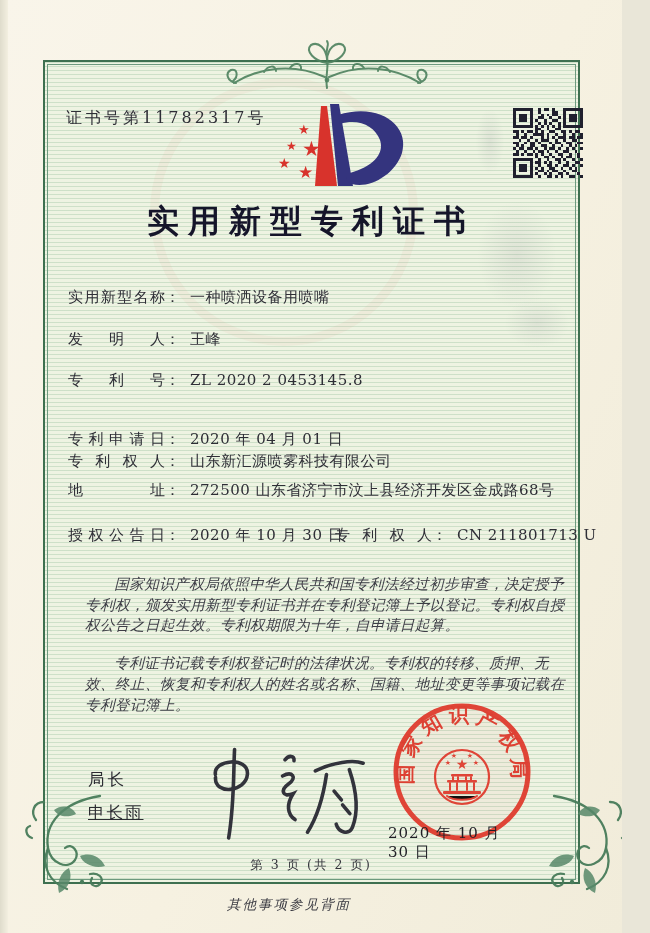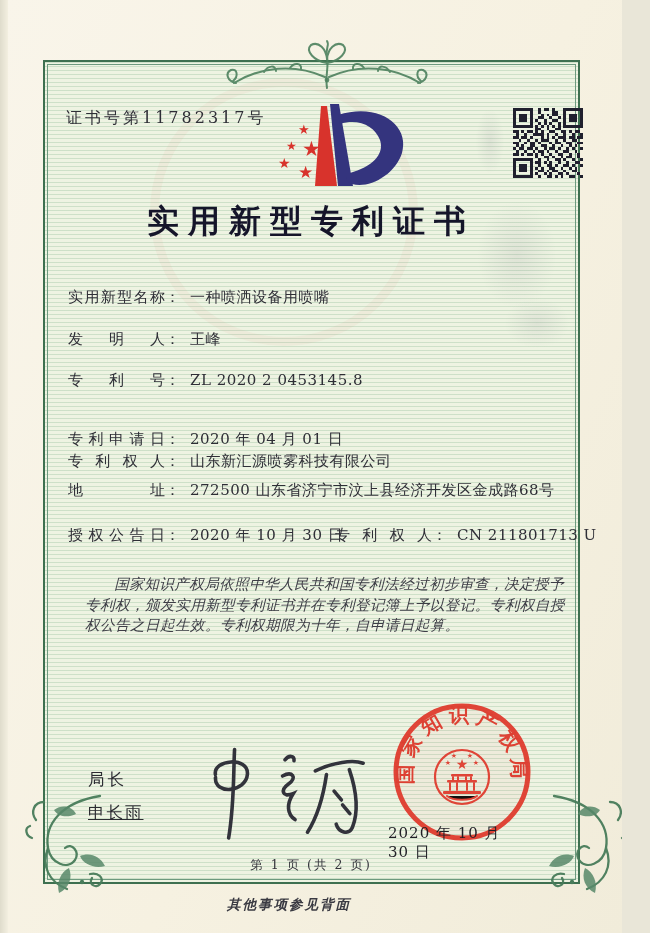--- a/index.html
+++ b/index.html
@@ -54,21 +54,21 @@
   .decree p{margin:17px;text-indent:2em;}
   
   .director-title{position:absolute;left:88px;top:769px;font-size:16.5px;letter-spacing:3px;color:#2b2b31;font-family:Liberation Sans, sans-serif;}
   .director-name{position:absolute;left:88px;top:802px;font-size:16.5px;letter-spacing:2px;color:#2b2b31;font-family:"DejaVu Sans","Liberation Sans",sans-serif;text-decoration:underline;}
   .signature{position:absolute;left:198px;top:740px;width:170px;height:100px;transform:rotate(-2deg);}
   
   .seal{position:absolute;left:387px;top:697px;width:150px;height:150px;opacity:.93;}
   .seal-date{position:absolute;left:388px;top:824px;width:135px;font-size:15px;letter-spacing:1px;color:#1f1f26;text-align:left;z-index:5;}
   
   .page-number{position:absolute;left:0;right:0;top:857px;text-align:center;font-size:12.5px;letter-spacing:2px;color:#33333b;}
-  .back-note{position:absolute;left:0;right:44px;top:896px;text-align:center;font-size:13.5px;letter-spacing:2px;color:#3a3a42;font-style:italic;font-weight:bold;}
+  .back-note{position:absolute;left:0;right:44px;top:896px;text-align:center;font-size:13.5px;letter-spacing:2px;color:#3a3a42;font-style:italic;}
   
   .crest{position:absolute;left:222px;top:36px;width:210px;height:58px;}
   .corner{position:absolute;width:90px;height:105px;}
   .corner.bl{left:20px;top:790px;}
   .corner.br{left:544px;top:790px;transform:scaleX(-1);}
 </style>
 </head>
 <body>
 
 <div class="page">
@@ -194,20 +194,21 @@
   </div>
   <div class="row" style="top:526px">
     <span class="f-label">授权公告日</span><span class="f-colon">：</span><span class="f-value">2020 年 10 月 30 日</span>
     <span class="pair2">
       <span class="f-label">专利权人</span><span class="f-colon">：</span><span class="f-value">CN 211801713 U</span>
     </span>
   </div>
 
   <div class="decree">
     <p>国家知识产权局依照中华人民共和国专利法经过初步审查，决定授予专利权，颁发实用新型专利证书并在专利登记簿上予以登记。专利权自授权公告之日起生效。专利权期限为十年，自申请日起算。</p>
+    <p>专利证书记载专利权登记时的法律状况。专利权的转移、质押、无效、终止、恢复和专利权人的姓名或名称、国籍、地址变更等事项记载在专利登记簿上。</p>
   </div>
 
   <div class="director-title">局长</div>
   <div class="director-name">申长雨</div>
   <svg class="signature" viewBox="0 0 170 100">
     <g fill="none" stroke="#23232e" stroke-width="3.6" stroke-linecap="round" opacity=".92">
       <path d="M38 8 C36 30 36 62 29 96"></path>
       <path d="M18 32 C16 17 52 15 50 33 C48 51 16 53 18 35"></path>
       <path d="M88 20 C92 15 98 16 97 21"></path>
       <path d="M85 36 C95 31 100 38 91 44 C82 50 84 58 95 54 C88 64 88 74 96 80"></path>
@@ -241,16 +242,16 @@
       </g>
       <g stroke="#df382b" stroke-width="2" stroke-linecap="round">
         <path d="M66 80 v3 M71 80 v3 M79 80 v3 M84 80 v3"></path>
         <path d="M63 86 v7 M70 86 v7 M80 86 v7 M87 86 v7"></path>
         <path d="M60 99 C66 104 84 104 90 99"></path>
       </g>
     </g>
   </svg>
   <div class="seal-date">2020 年 10 月 30 日</div>
 
-  <div class="page-number">第 1 页 (共 2 页)</div>
+  <div class="page-number">第 3 页 (共 2 页)</div>
   <div class="back-note">其他事项参见背面</div>
 
 </div>
 
 </body></html>

